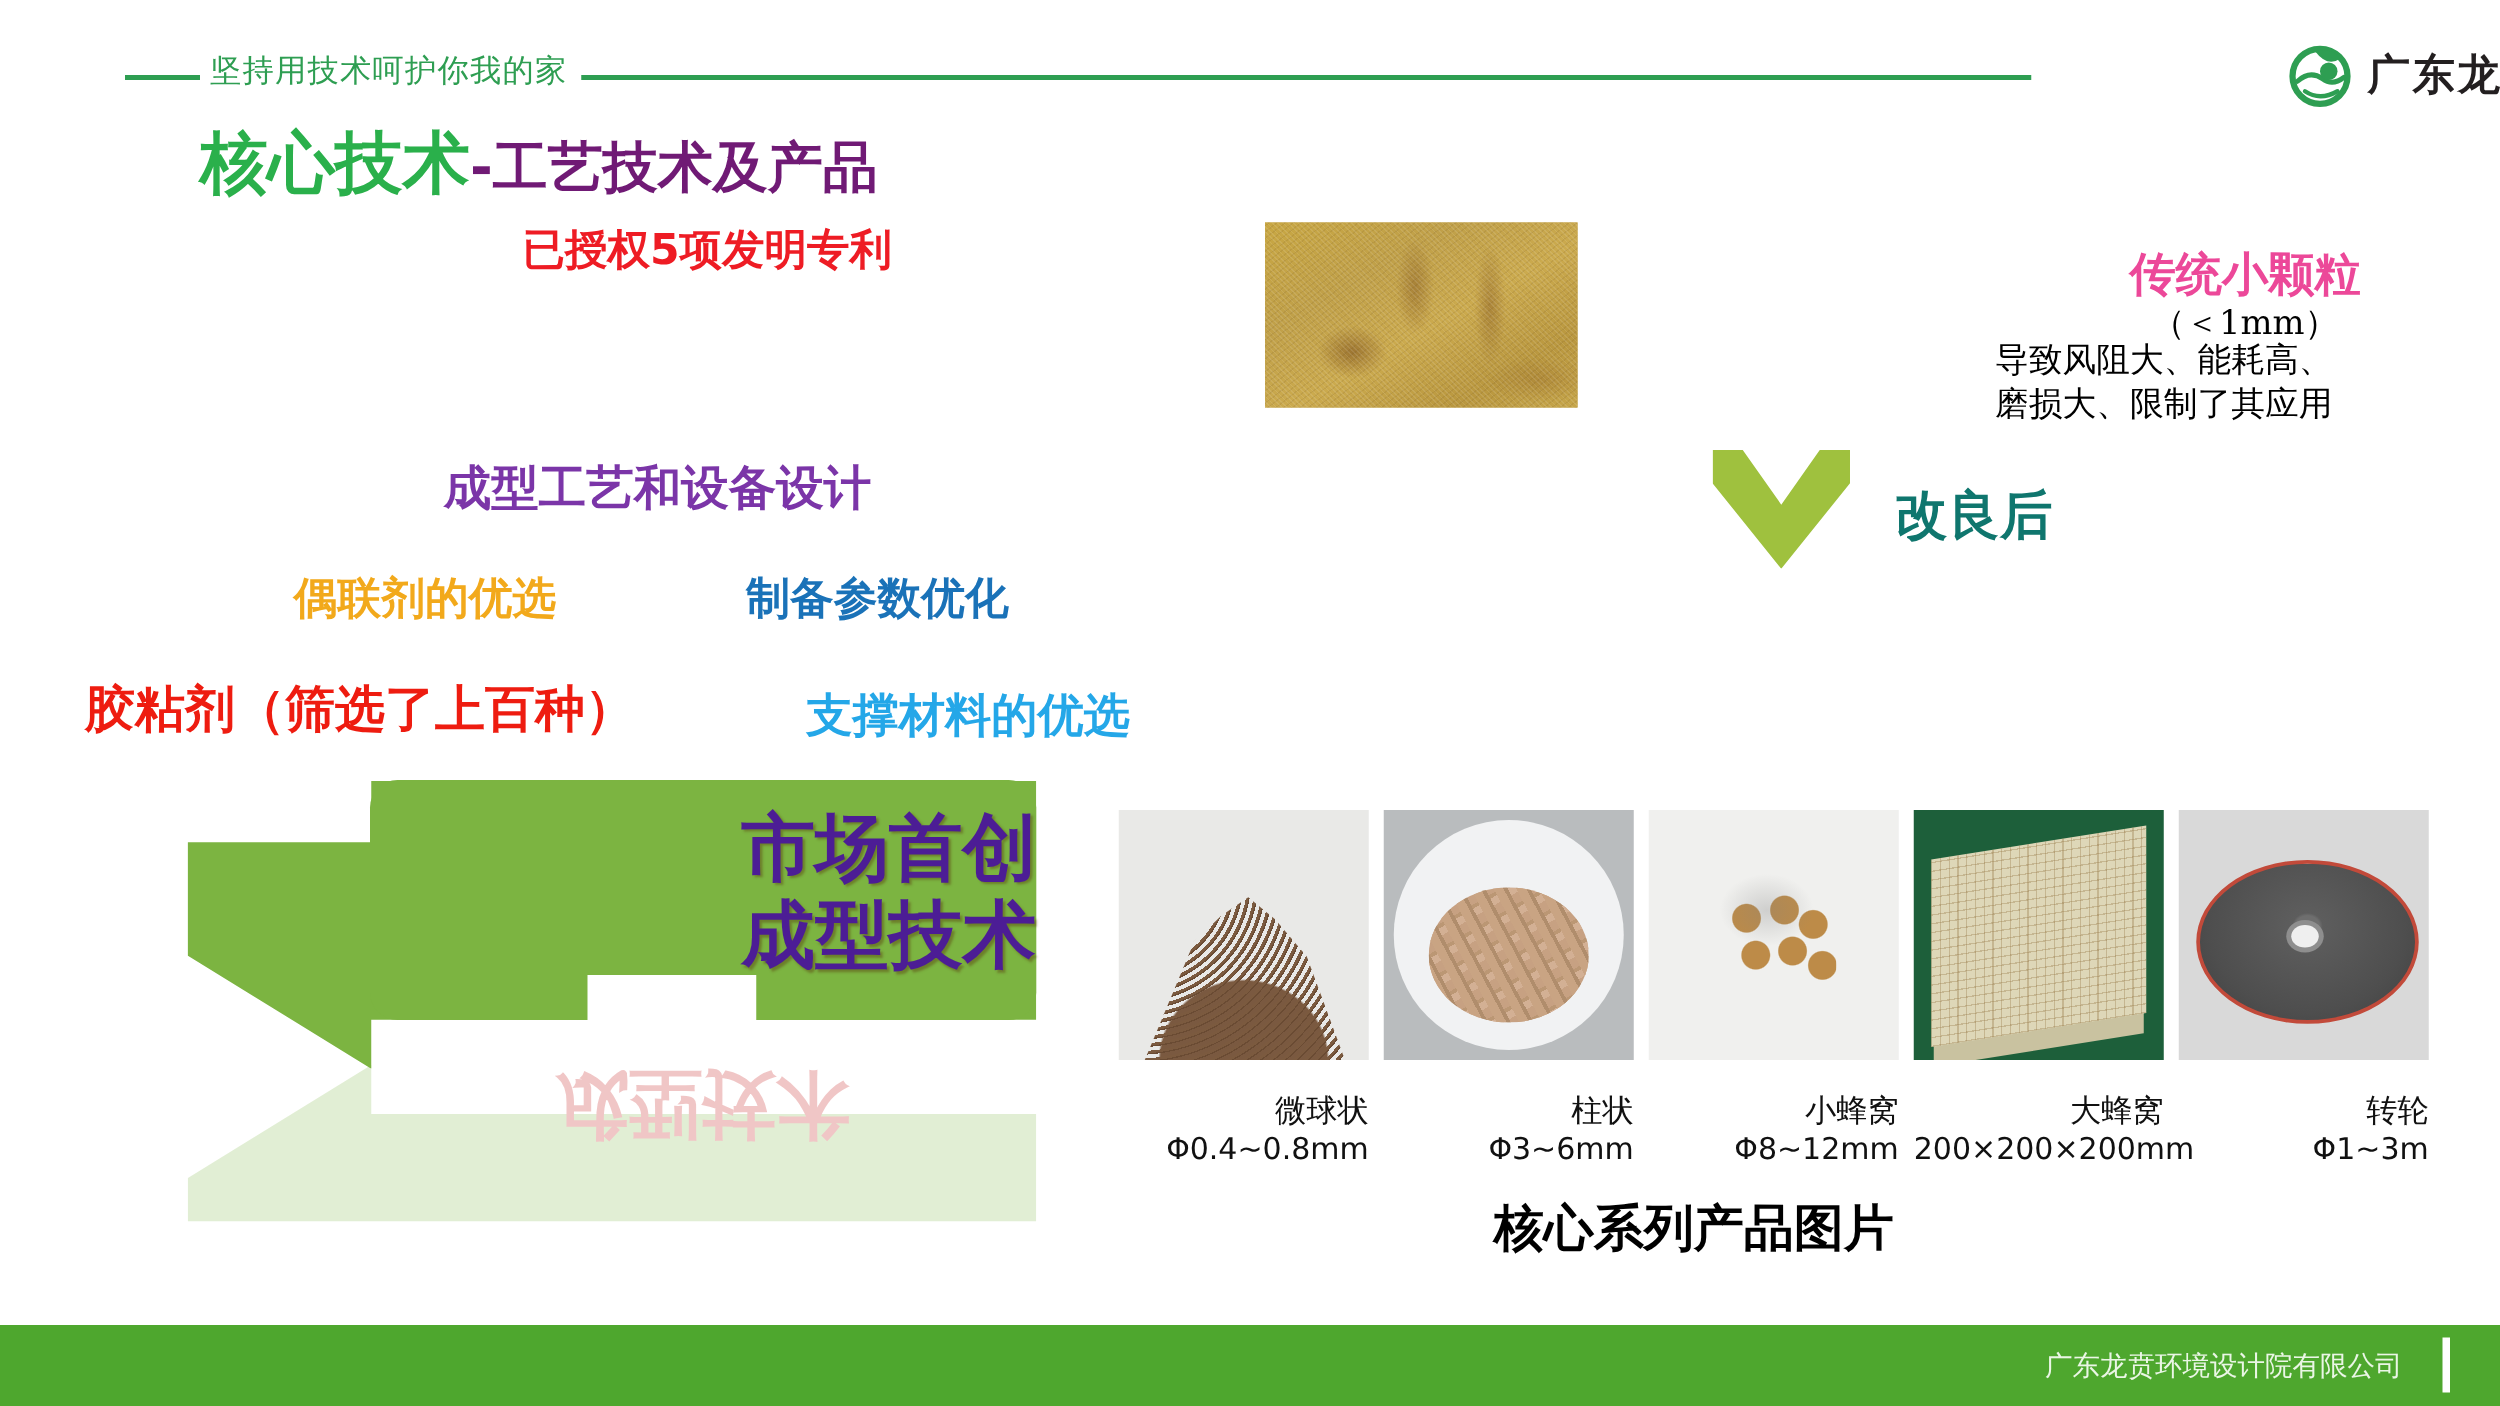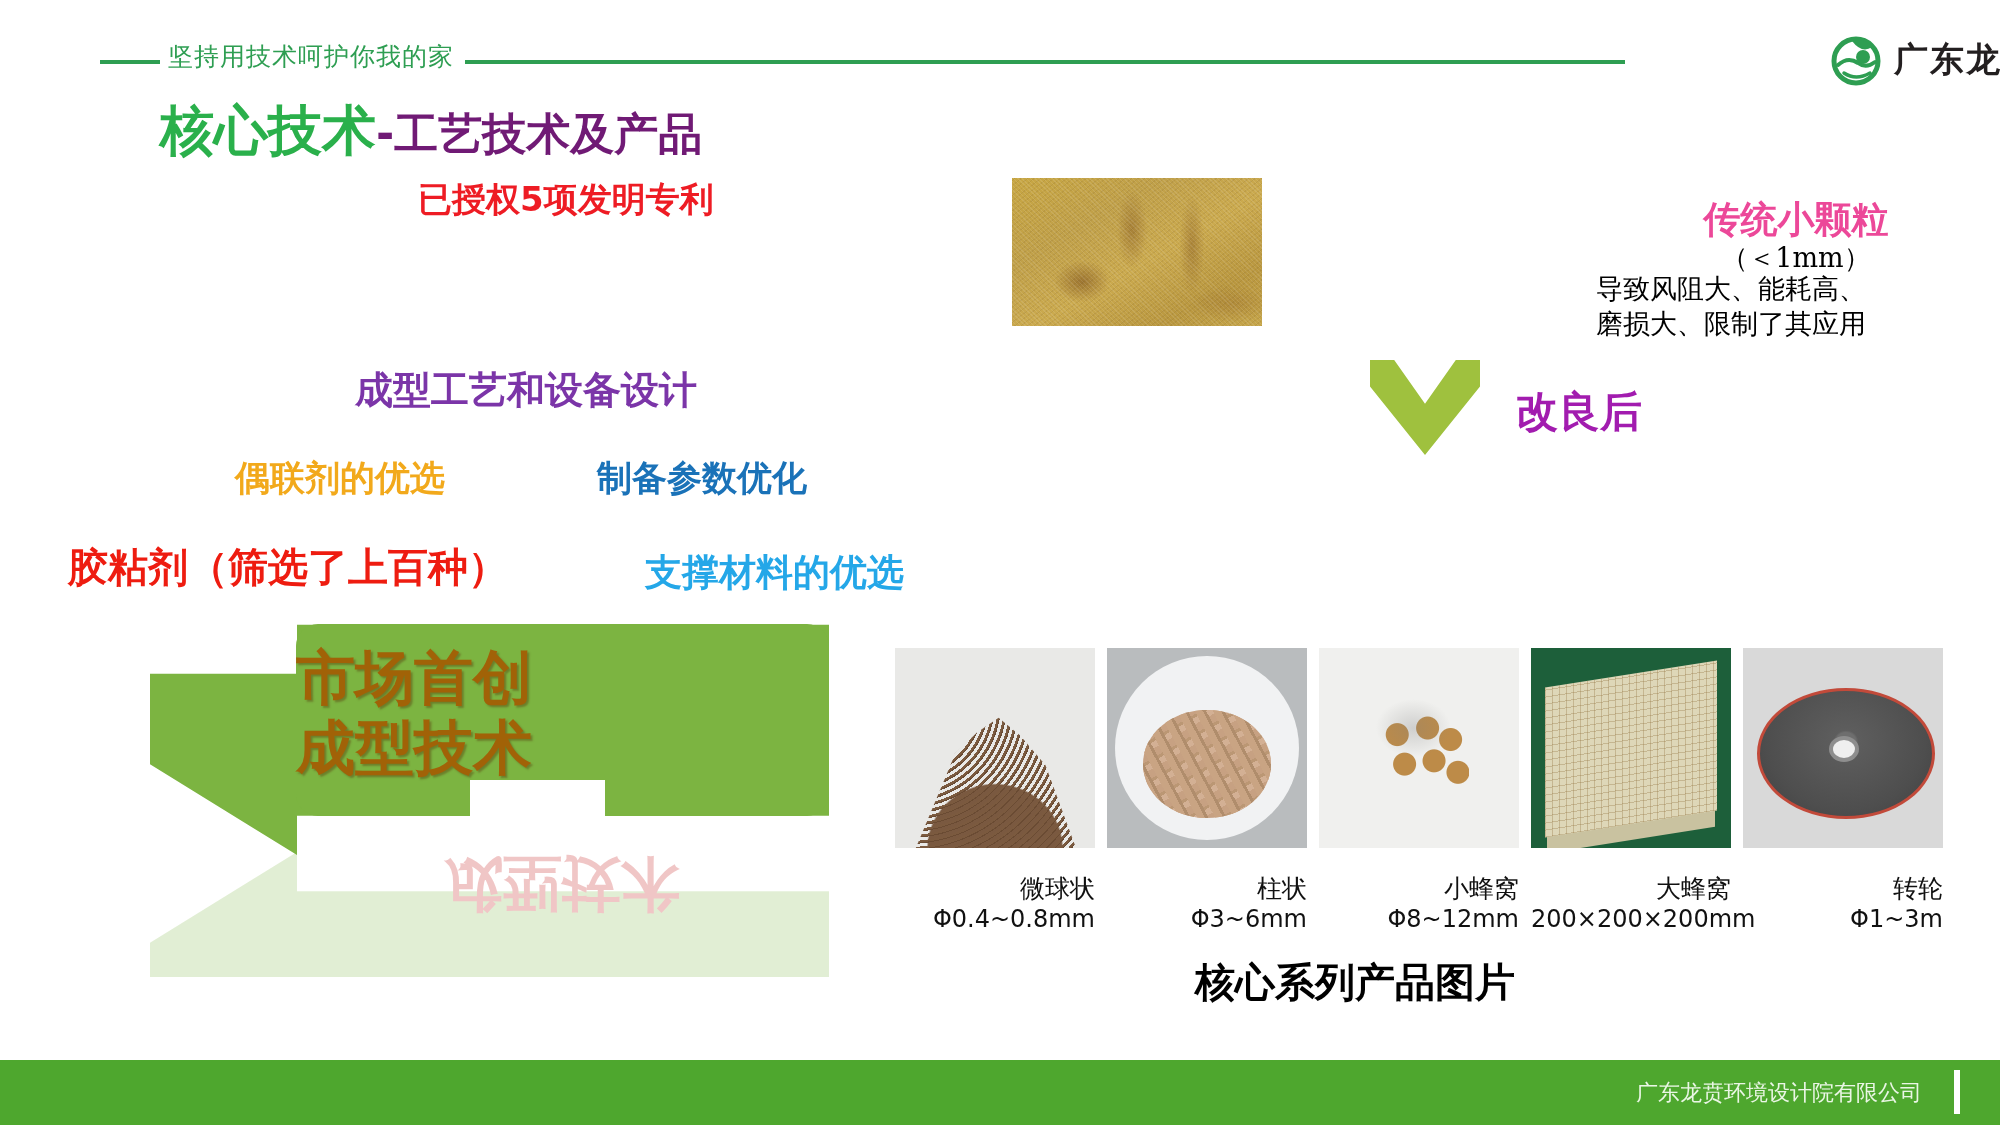--- a/index.html
+++ b/index.html
@@ -65,22 +65,22 @@
   .banner-round {
     position:absolute; left:146px; top:14px; width:533px; height:192px;
     background:#7cb441; border-radius:22px;
   }
   .banner-notch {
     position:absolute; left:320px; top:170px; width:135px; height:42px;
     background:#ffffff;
   }
   .banner-text {
     position:absolute; left:146px; top:18px; width:533px; height:170px;
-    display:flex; flex-direction:column; align-items:flex-start; justify-content:center;
-    color:#a16207; font-size:59px; font-weight:bold; line-height:1.18;
+    display:flex; flex-direction:column; align-items:flex-end; justify-content:center;
+    color:#4c1d95; font-size:59px; font-weight:bold; line-height:1.18;
     font-family:"DejaVu Sans","Liberation Sans",sans-serif;
     text-shadow:2px 2px 2px rgba(80,30,0,.35);
   }
   .banner-reflection {
     position:absolute; left:150px; top:852px; width:700px; height:125px;
     overflow:hidden; opacity:.22;
   }
   .refl-shape {
     position:absolute; left:0; top:-245px; width:700px; height:245px;
     background:#7cb441;
@@ -128,21 +128,21 @@
   }
 
   
   .chevron {
     position:absolute; left:1370px; top:360px; width:110px; height:95px;
     background:#9fc13e;
     clip-path:polygon(0% 0%, 22% 0%, 50% 46%, 78% 0%, 100% 0%, 100% 28%, 50% 100%, 0% 28%);
   }
   .improved {
     position:absolute; left:1516px; top:384px;
-    font-size:42px; font-weight:bold; color:#a21caf; white-space:nowrap;
+    font-size:42px; font-weight:bold; color:#0f766e; white-space:nowrap;
     font-family:"DejaVu Sans","Liberation Sans",sans-serif;
     text-shadow:2px 2px 1px rgba(255,255,255,.6);
   }
 
   
   .products { position:absolute; left:895px; top:648px; width:1085px; display:flex; gap:12px; }
   .prod { width:200px; }
   .prod-img { width:200px; height:200px; position:relative; overflow:hidden; }
   .prod-cap {
     margin-top:26px; text-align:right; font-size:25px; color:#111; line-height:1.22;

